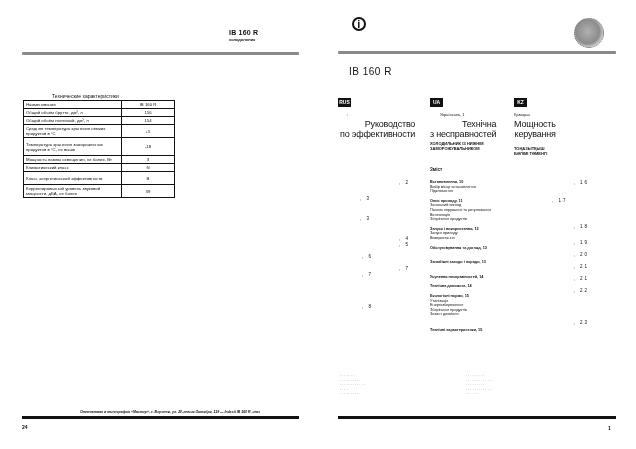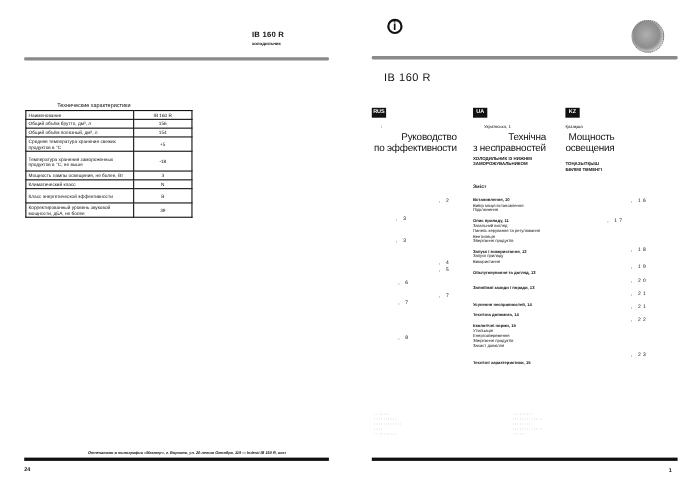--- a/index.html
+++ b/index.html
@@ -179,21 +179,21 @@
         <div class="h">Технічні характеристики, 15</div>
       </div>
     </div>
   </div>
 
   <div>
     <div class="badge" style="left:514px; top:98px;">KZ</div>
     <div class="abs col-sub" style="left:514px; top:112px;">Қазақша</div>
     <div class="abs col-title" style="left:514px; top:119px;">
       <div>Мощность</div>
-      <div>освещения</div>
+      <div>керування</div>
     </div>
     <div class="abs col-caps" style="left:514px; top:146px;">
       <div>ТОҢАЗЫТҚЫШ</div>
       <div>БӨЛІМІ ТӨМЕНГІ</div>
     </div>
     <div class="abs toc-frag" style="left:514px; top:180px; width:75px;">
       <div style="text-align:right">, 16</div>
       <div style="height:12px"></div>
       <div style="text-align:left;padding-left:38px">, 17</div>
       <div style="height:20px"></div>

